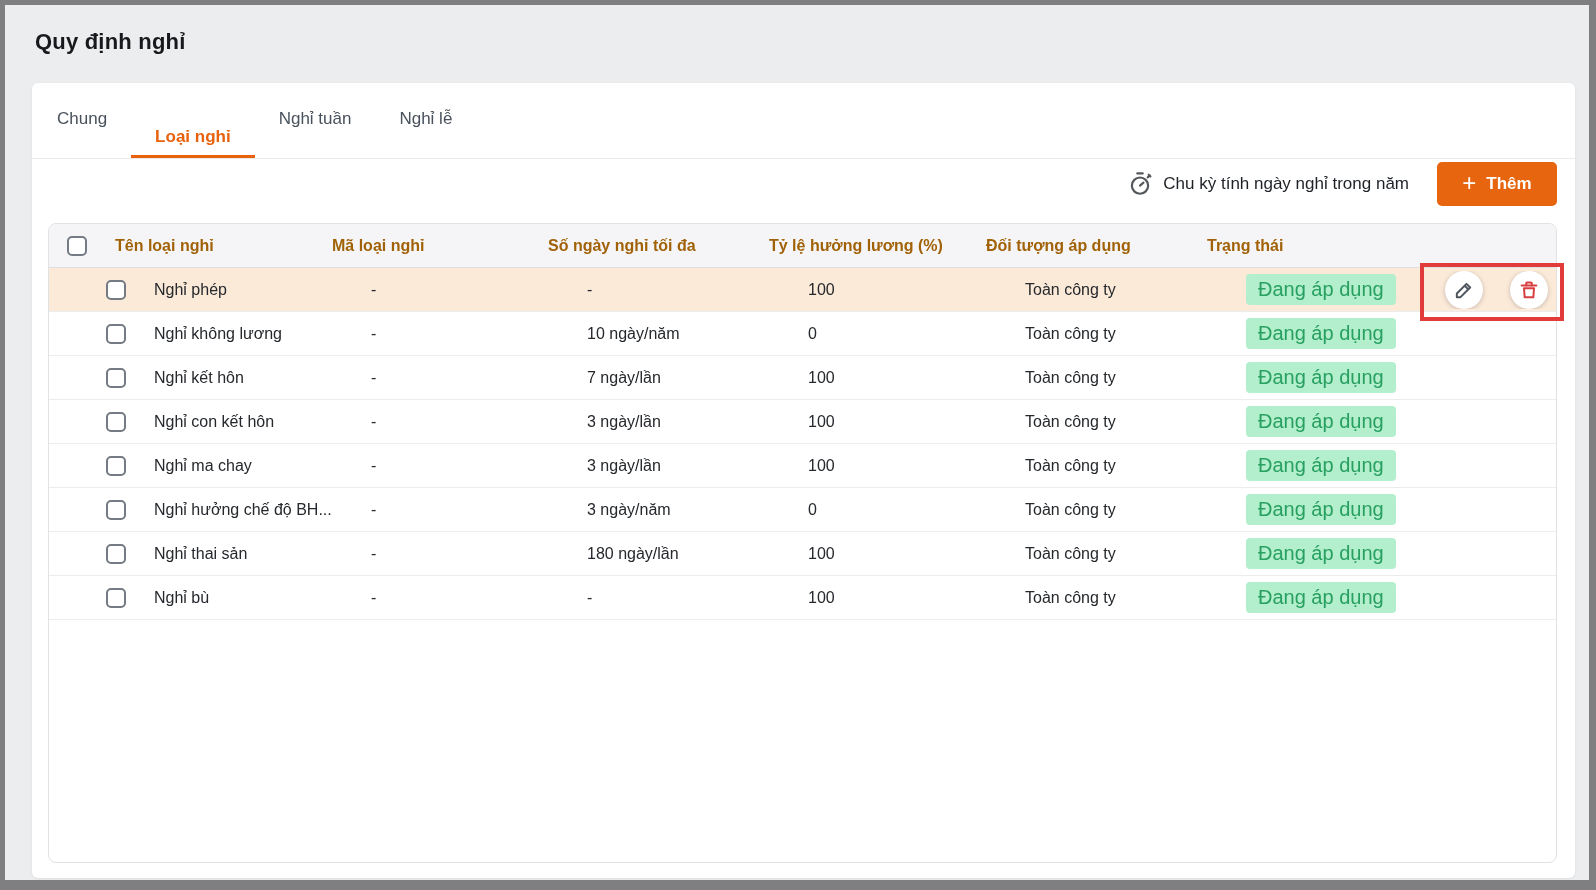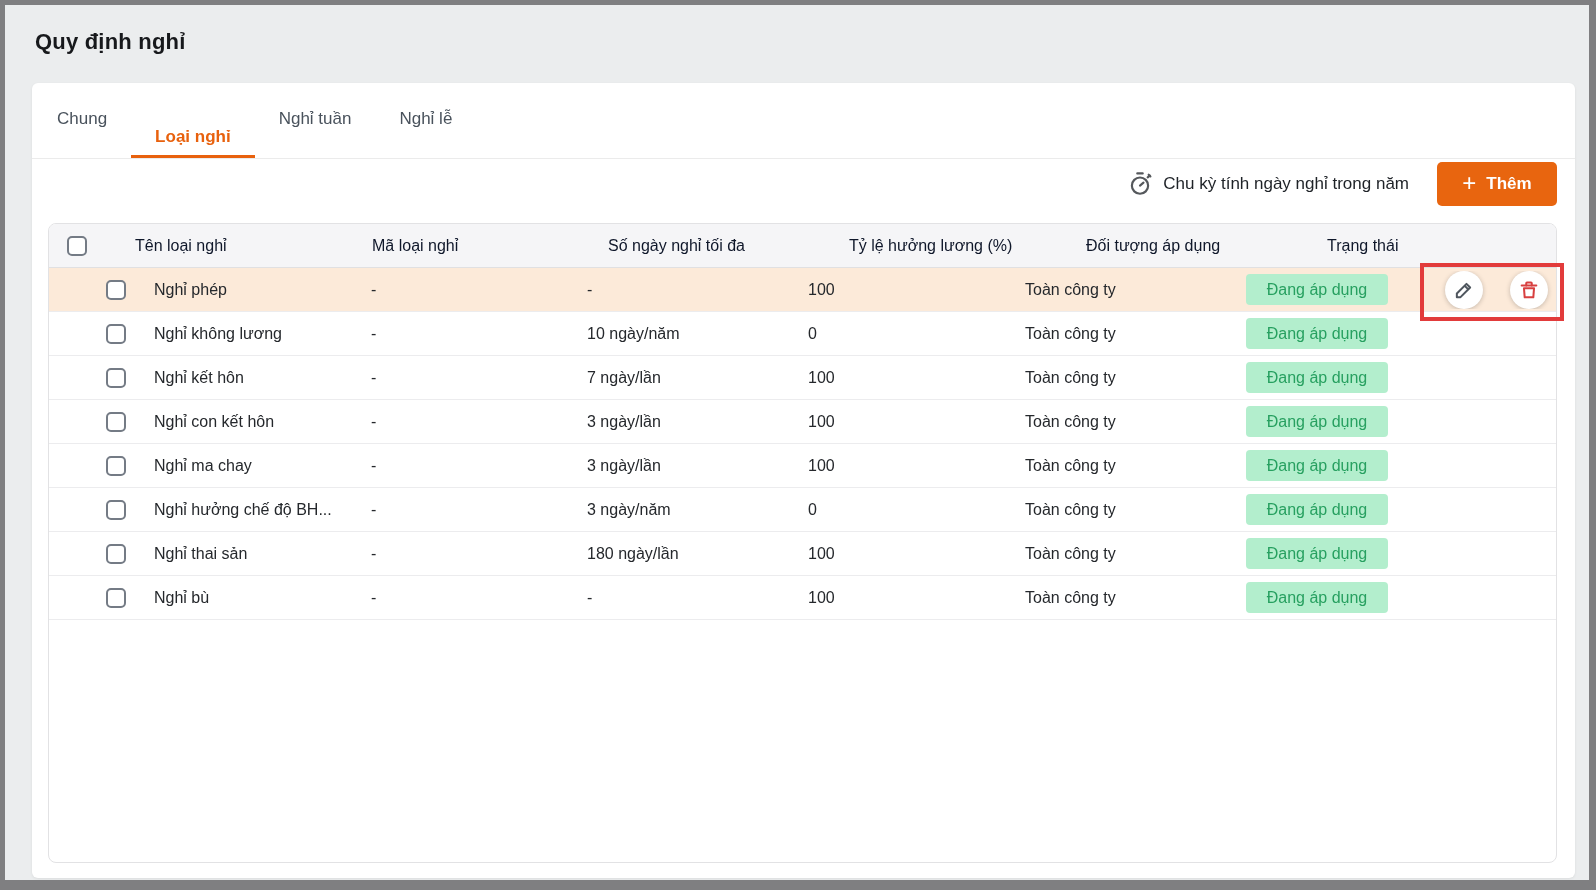--- a/index.html
+++ b/index.html
@@ -53,41 +53,41 @@
 
   
   .table-wrap {
     position:absolute; left:16px; right:18px; top:140px; bottom:15px;
     border:1px solid #e2e2e4; border-radius:8px; background:#fff;
     overflow:hidden;
   }
   .t-row { display:flex; align-items:center; height:44px; }
   .t-head {
     background:#f5f5f7; border-bottom:1px solid #e0e0e2;
-    font-weight:normal; color:#0f172a; height:44px;gap:20px;
+    font-weight:bold; color:#a16207; height:44px;
   }
   .t-body .t-row { border-bottom:1px solid #ececee; color:#25282c;padding-left:39px; }
   .t-body .t-row.highlight { background:#fcead9; }
   .cell { font-size:16px; padding-right:10px; overflow:hidden; white-space:nowrap; text-overflow:ellipsis; }
   .c-check { width:66px; flex:0 0 66px; display:flex; justify-content:center; }
   .c-name  { width:217px; flex:0 0 217px; }
   .c-code  { width:216px; flex:0 0 216px; }
   .c-days  { width:221px; flex:0 0 221px; }
   .c-pct   { width:217px; flex:0 0 217px; }
   .c-apply { width:221px; flex:0 0 221px; }
   .c-status{ width:190px; flex:0 0 190px; }
   .c-actions { flex:1; display:flex; justify-content:flex-end; align-items:center; gap:27px; padding-right:8px; }
 
   .checkbox {
     width:20px; height:20px; border:2px solid #747b85; border-radius:5px;
     background:#fff; cursor:pointer;
   }
   .status-badge {
     display:inline-block; min-width:142px; text-align:center;
-    background:#b3eecd; color:#27a060; font-size:16px;
+    background:#b3eecd; color:#27a060; font-size:20px;
     line-height:31px; border-radius:4px; padding:0 12px;
   }
   .icon-btn {
     width:38px; height:38px; border-radius:50%; background:#fff; border:none;
     display:flex; align-items:center; justify-content:center; cursor:pointer;
     box-shadow:0 1px 5px rgba(0,0,0,.22);
   }
 
   
   .annotation-box {

